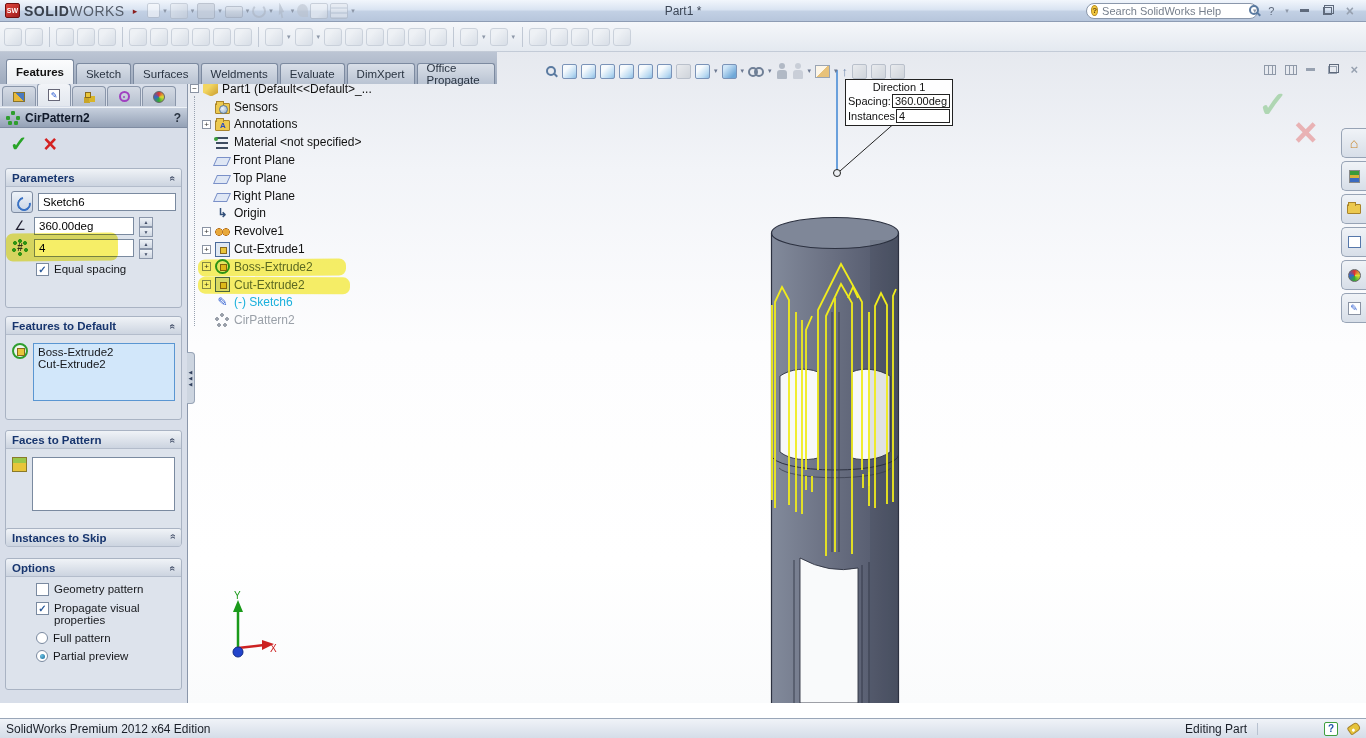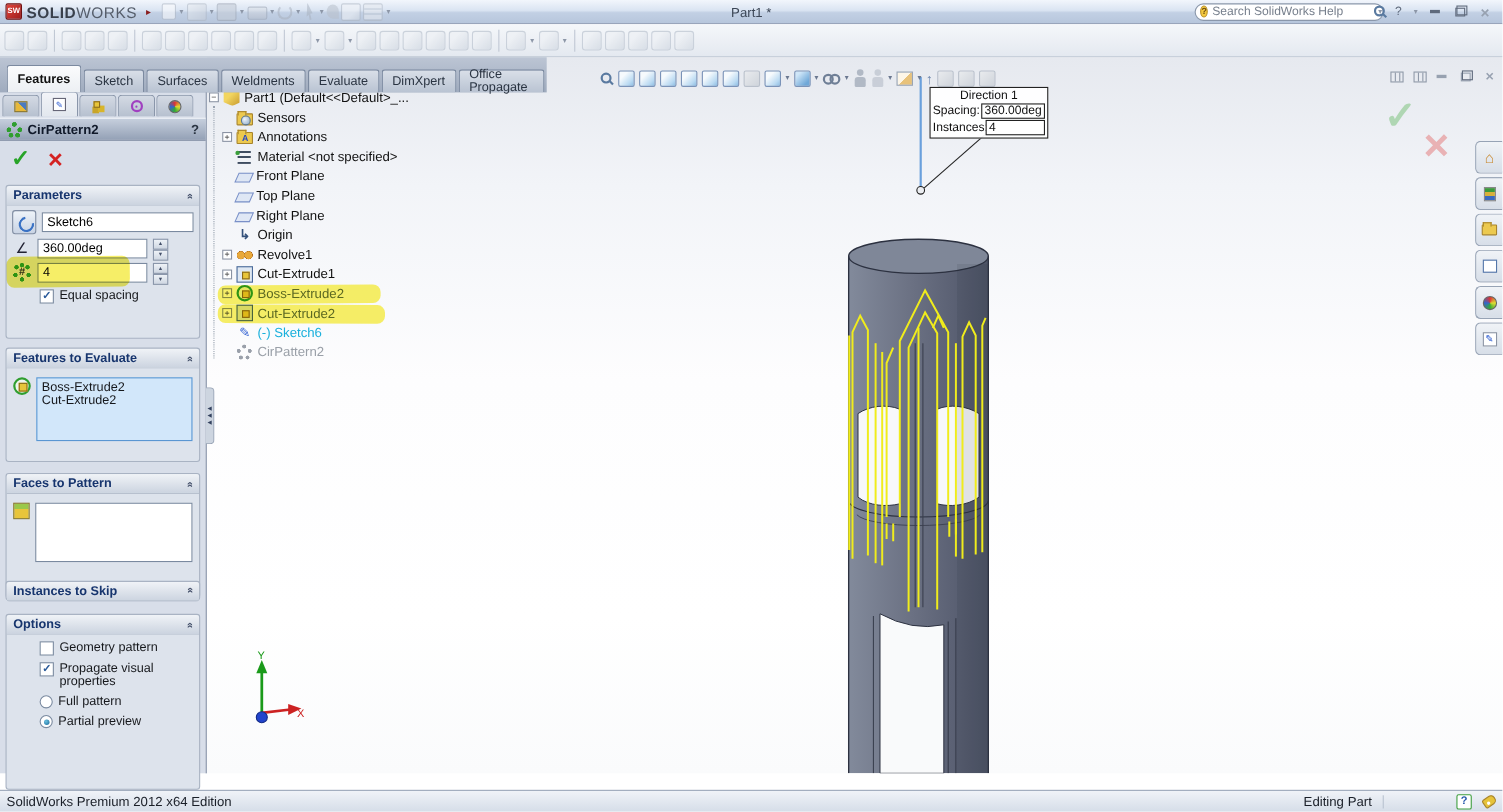--- a/index.html
+++ b/index.html
@@ -580,21 +580,21 @@
         <div class="marker" style="left:0;top:-2px;width:112px;height:28px;transform:rotate(-.6deg)"></div>
       </div>
       <div class="cbrow">
         <span class="cbox">✓</span>
         <span>Equal spacing</span>
       </div>
     </div>
 
     <div class="group" style="top:236px;height:104px">
       <div class="ghead">
-        <span>Features to Evaluate</span>
+        <span>Features to Default</span>
         <span class="gchev">«</span>
       </div>
       <div class="grow" style="padding:8px 6px 0 6px">
         <span class="f2pico"></span>
         <div class="listbox" style="height:58px">
           <div>Boss-Extrude2</div>
           <div>Cut-Extrude2</div>
         </div>
       </div>
     </div>
@@ -610,21 +610,21 @@
       </div>
     </div>
 
     <div class="group" style="top:448px;height:18px">
       <div class="ghead" style="border-radius:3px">
         <span>Instances to Skip</span>
         <span class="gchev dn">»</span>
       </div>
     </div>
 
-    <div class="group" style="top:478px;height:160px">
+    <div class="group" style="top:478px;height:132px">
       <div class="ghead">
         <span>Options</span>
         <span class="gchev">«</span>
       </div>
       <div class="cbrow">
         <span class="cbox"></span>
         <span>Geometry pattern</span>
       </div>
       <div class="cbrow" style="width:160px">
         <span class="cbox">✓</span>

